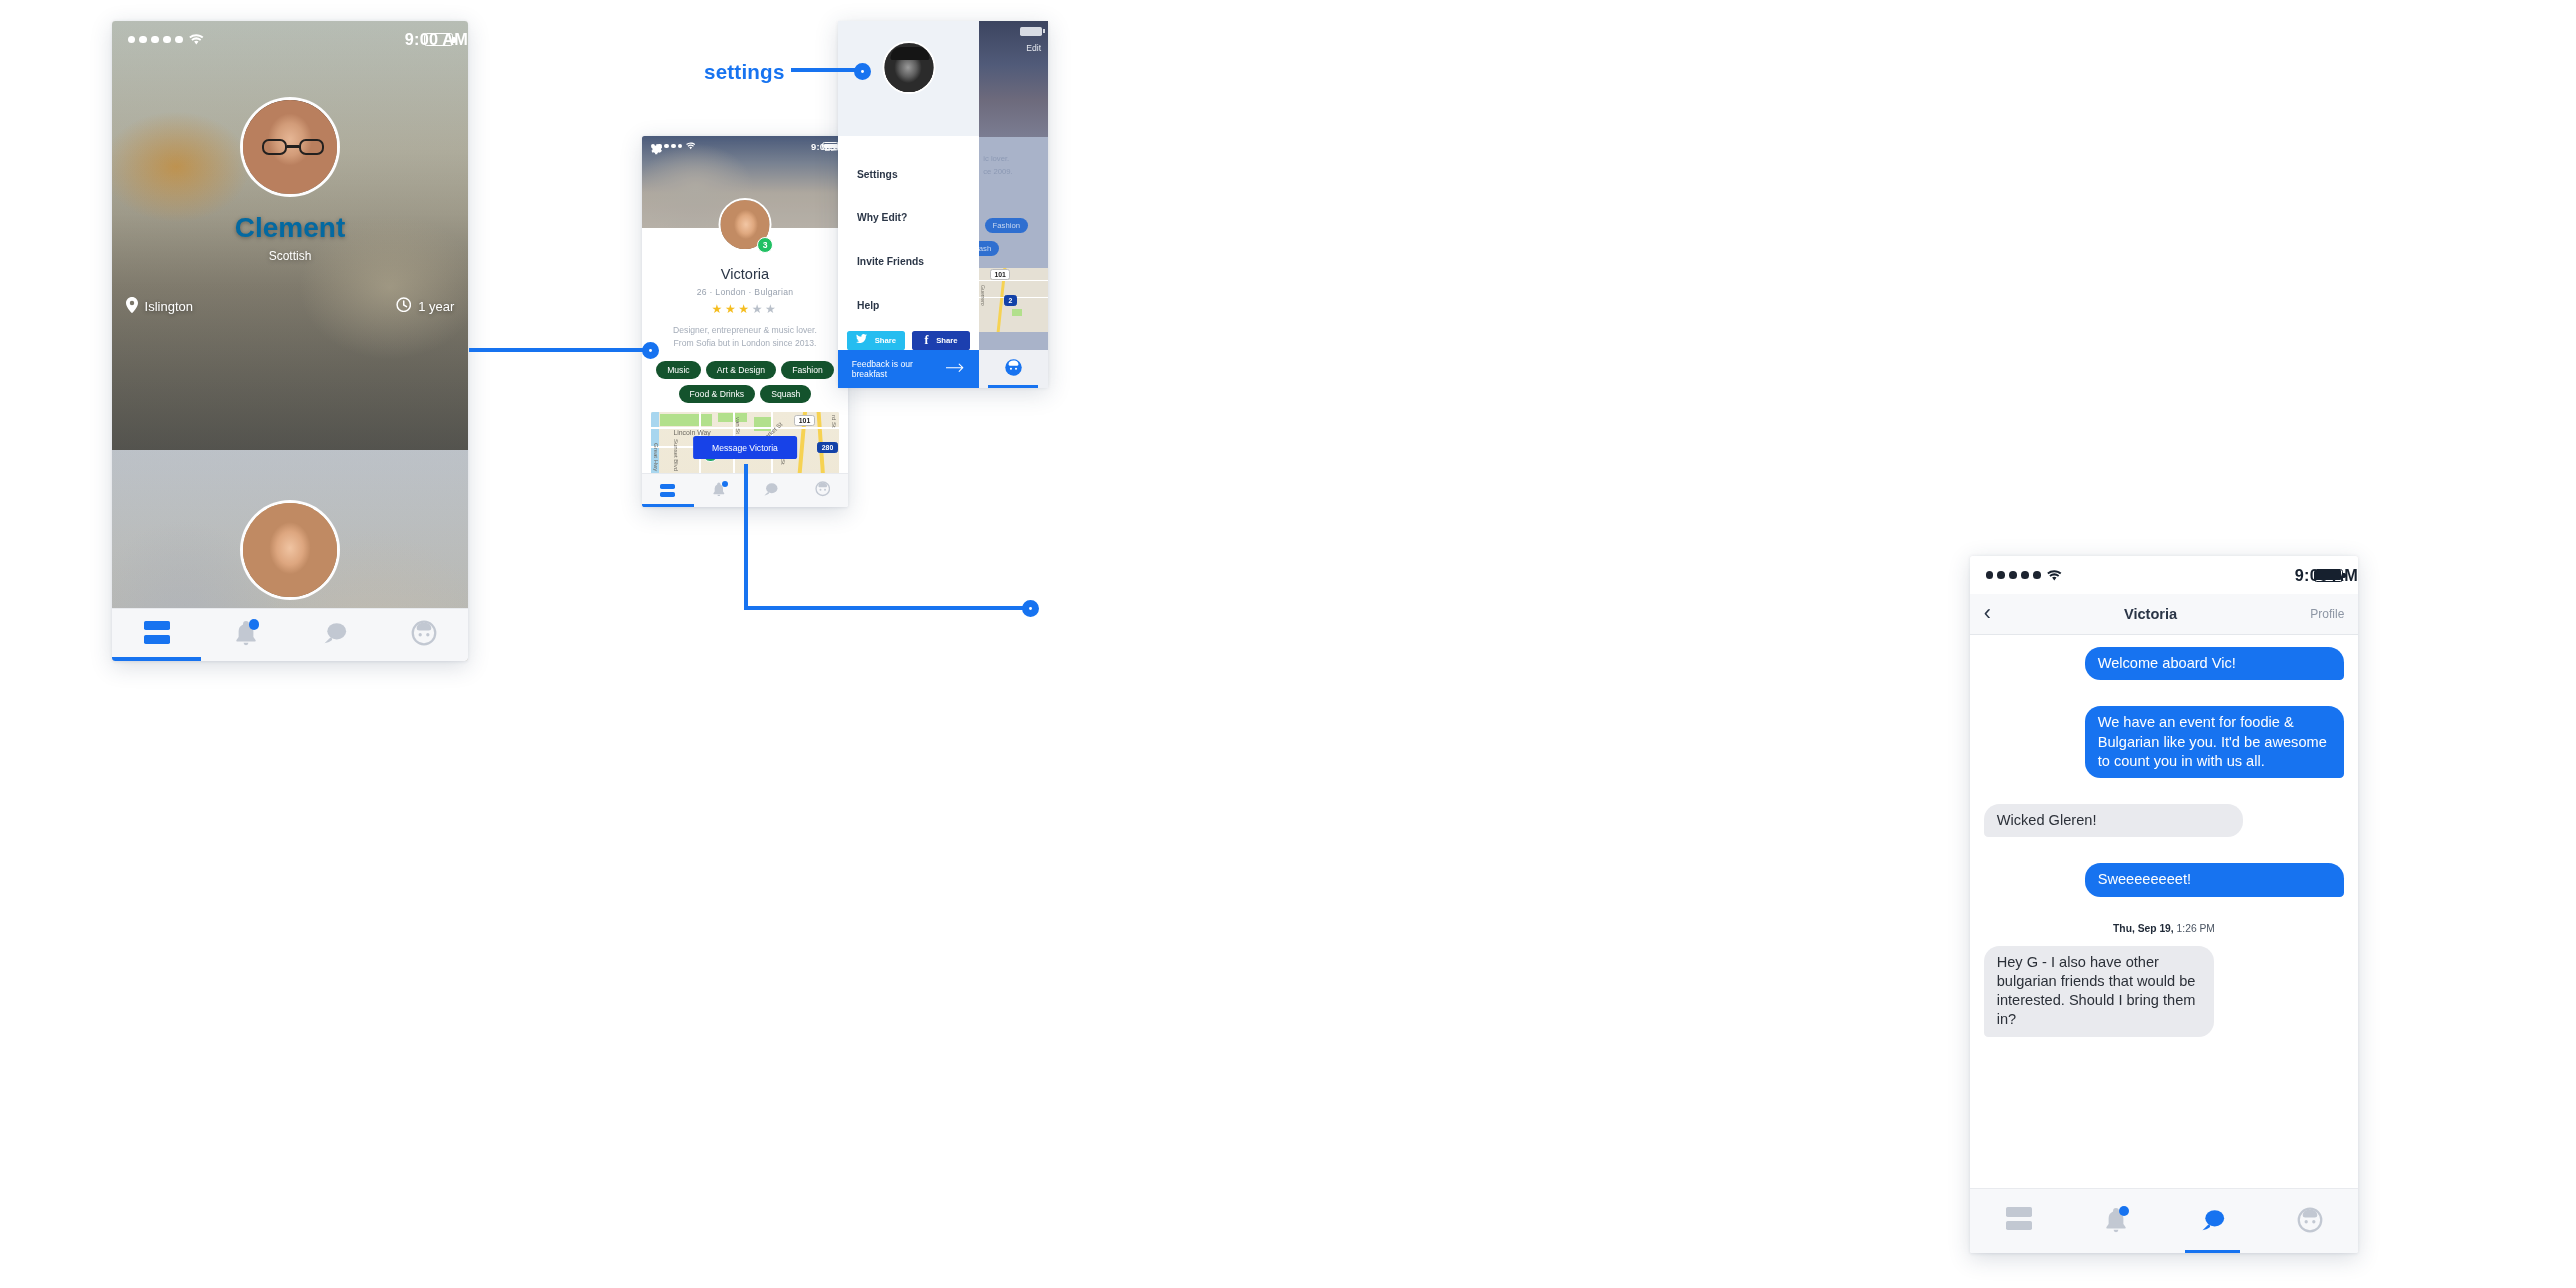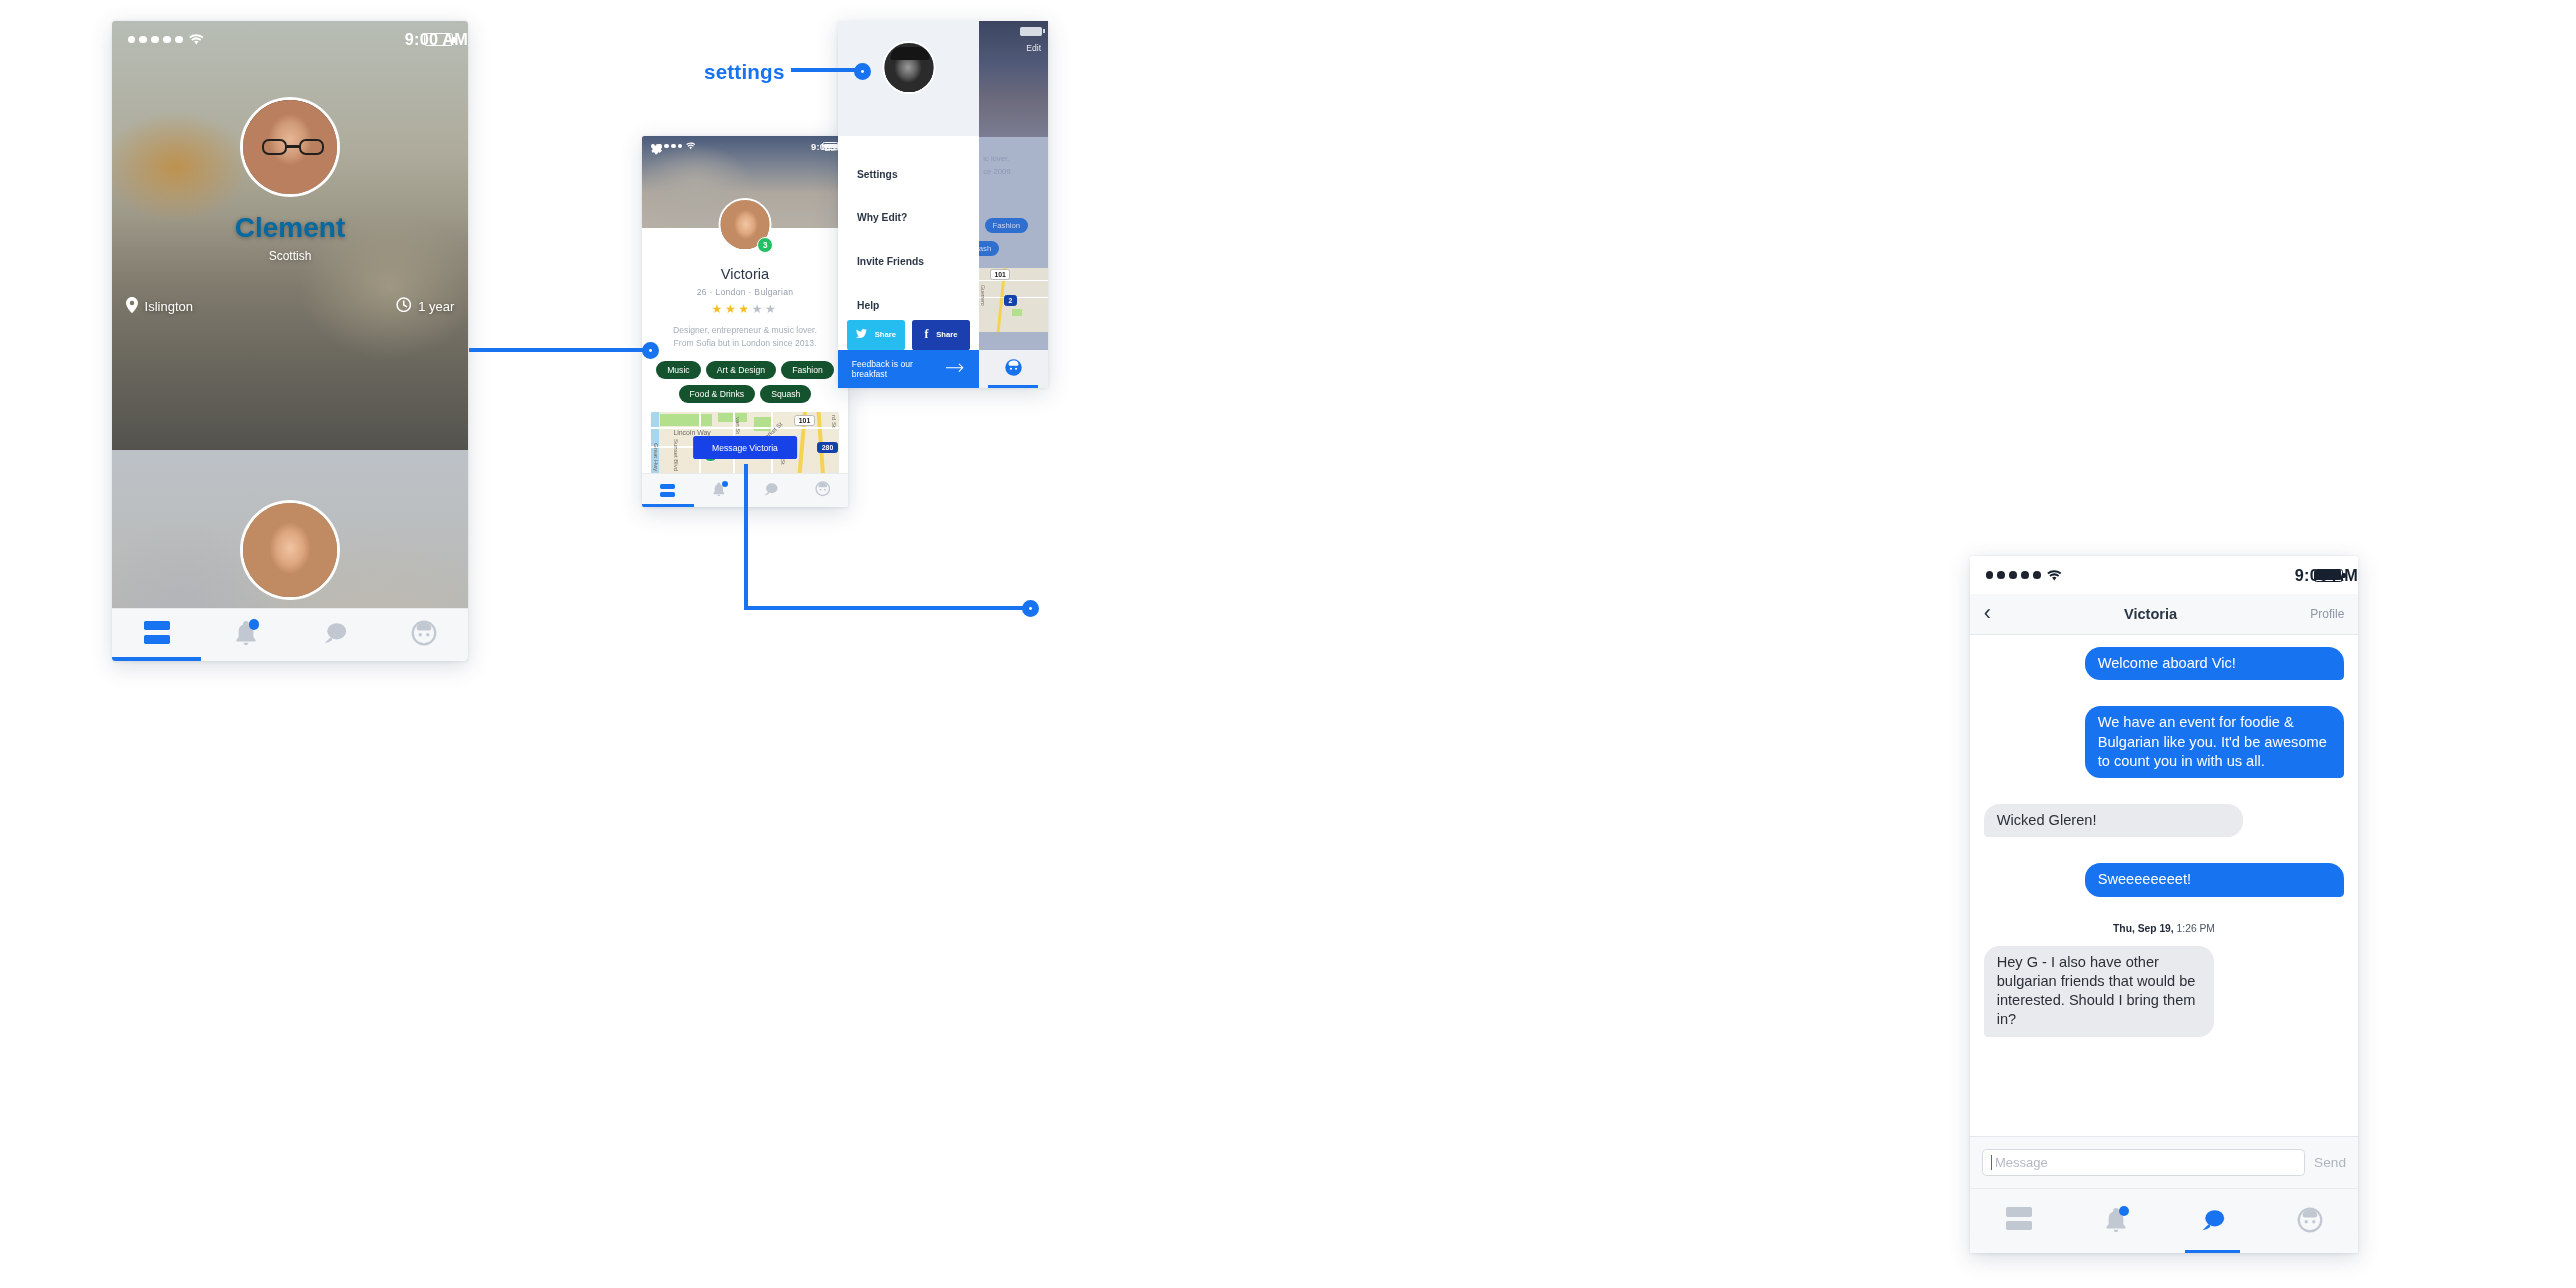--- a/index.html
+++ b/index.html
@@ -129,21 +129,21 @@
   .dw-panel { position:absolute; left:0; top:0; width:141px; height:100%;
      background:#fff; }
   .dw-head { height:115px; background:#eef2f7; position:relative; }
   .dw-avatar { position:absolute; left:50%; top:20.6px; transform:translateX(-50%);
      width:53px; height:53px; border-radius:50%; overflow:hidden; background:#3a3a3a;
      border:2.6px solid #fff; }
   .dw-items { padding-top:17px; }
   .dw-item { padding:16.3px 19px; font-size:10.3px; color:#2b3647; font-weight:600; }
   .dw-share { position:absolute; left:0; right:0; bottom:38px; display:flex;
      gap:7.7px; padding:0 9.4px; }
-  .sbtn { flex:1; height:30px; border-radius:2.6px; display:flex; align-items:center;
+  .sbtn { flex:1; height:19px; border-radius:2.6px; display:flex; align-items:center;
      justify-content:center; gap:7.7px; color:#fff; font-size:7.7px; font-weight:600; }
   .sbtn.tw { background:#25bdf0; }
   .sbtn.fb { background:#1c3faf; }
   .dw-feedback { position:absolute; left:0; bottom:0; width:100%; height:38px;
      background:#1773f0; color:#fff; display:flex; align-items:center;
      justify-content:space-between; padding:0 13.7px; font-size:8.6px; }
 
   
   #phone-chat { left:1970px; top:556px; width:388px; height:697px; border-radius:2.6px; }
   .ch-nav { height:41px; background:#f7f8fa; display:flex; align-items:center;
@@ -547,27 +547,20 @@
       <div class="bub me">Sweeeeeeeet!</div>
 
       <div class="ch-stamp">
         <b>Thu, Sep 19,</b>
         <span>1:26 PM</span>
       </div>
 
       <div class="bub them" style="max-width:64%">Hey G - I also have other bulgarian friends that would be interested. Should I bring them in?</div>
     </div>
 
-    <div class="ch-input">
-      <div class="ch-field">
-        <span class="caret"></span>
-        <span>Message</span>
-      </div>
-      <span class="ch-send">Send</span>
-    </div>
 
     <div class="ch-tabs">
       <div class="tab">
         <span class="ico-feed">
             <i></i>
             <i></i>
           </span>
       </div>
       <div class="tab">
         <span style="position:relative;">

